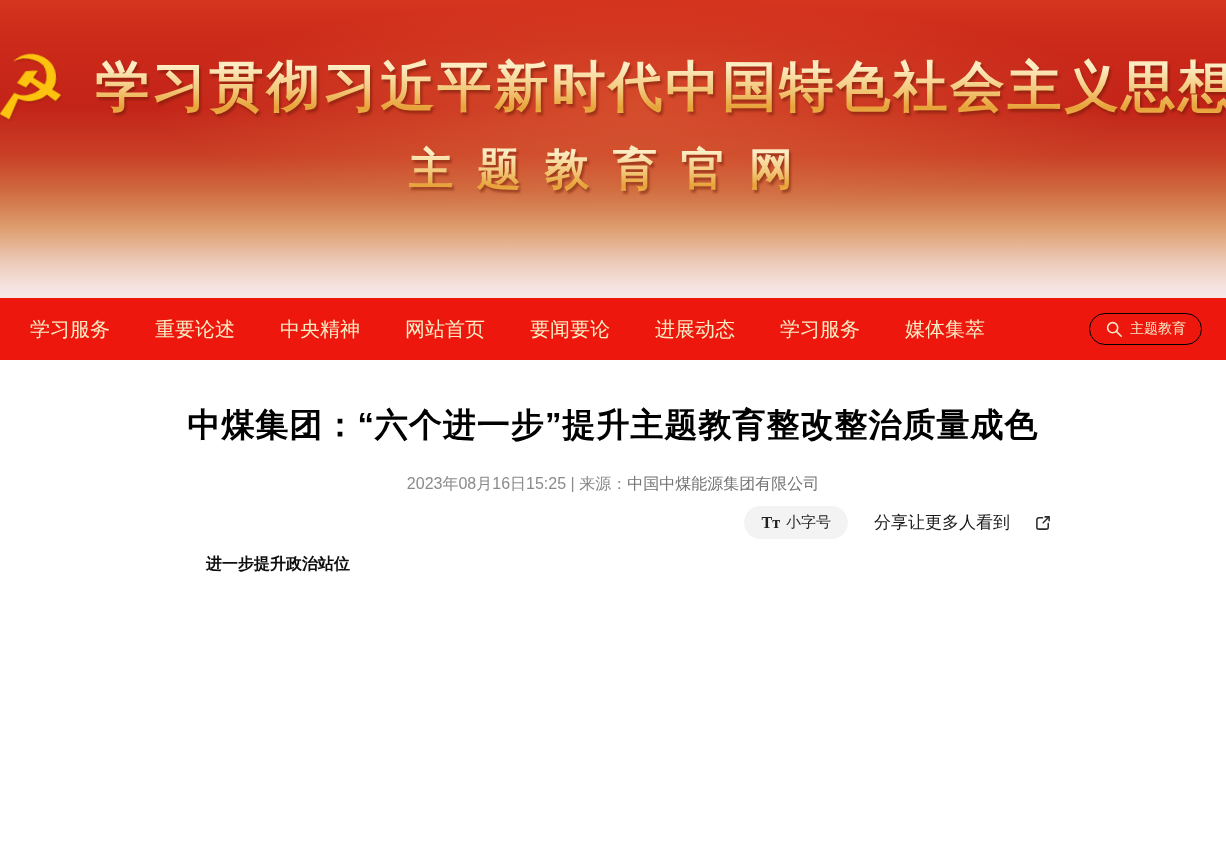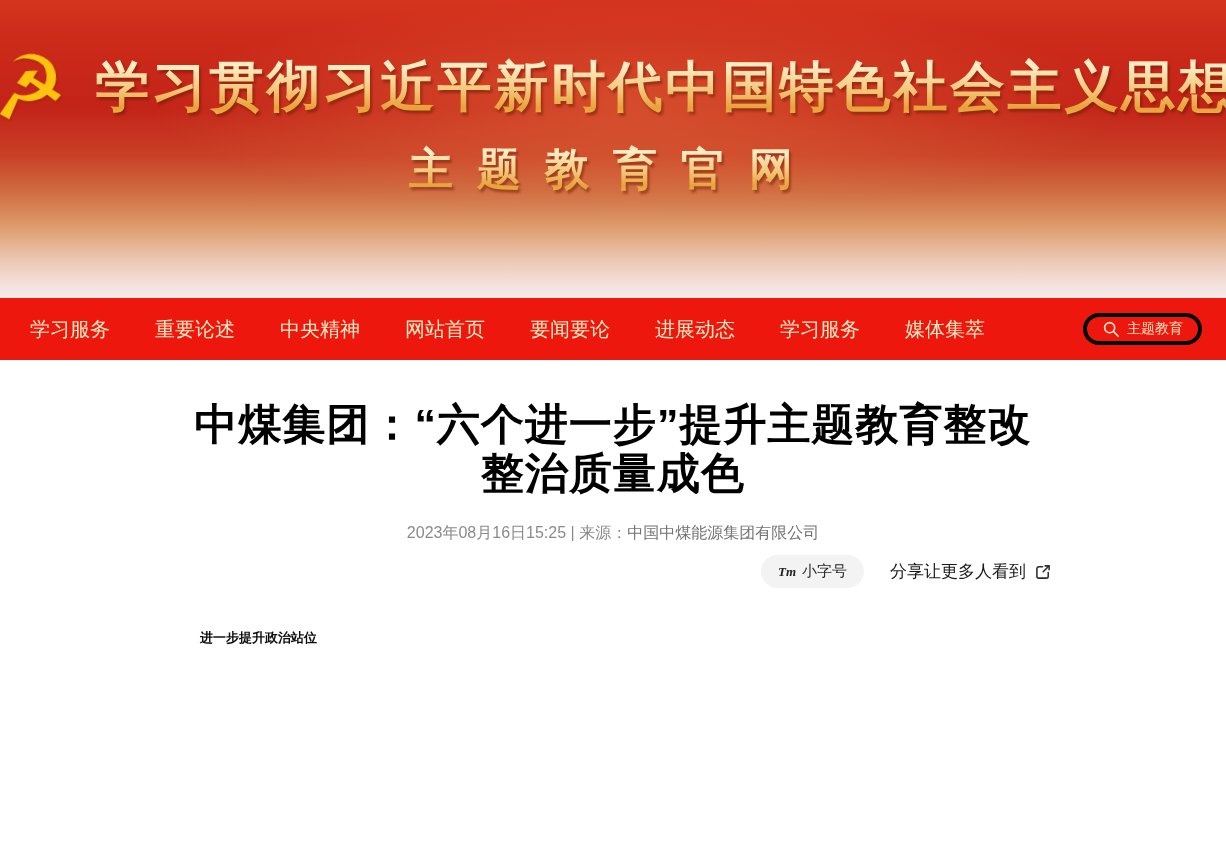--- a/index.html
+++ b/index.html
@@ -41,52 +41,52 @@
   
   .navbar{
     width:1226px; height:62px; background:#ed170e;
     display:flex; align-items:center; padding:0 24px;
   }
   .nav-item{
     color:#f9ecc4; font-size:20px; margin-right:33px; padding:4px 6px;
     cursor:pointer; white-space:nowrap; text-decoration:none;
   }
   .search-pill{
-    margin-left:auto; height:32px; border:4px solid #000000; border-radius:17px;
+    margin-left:auto; height:32px; border:1px solid #000000; border-radius:17px;
     display:flex; align-items:center; gap:7px; padding:0 15px; cursor:pointer;
   }
   .search-pill span{ color:#f7e9c6; font-size:14px; }
 
   
   .content{ width:878px; margin:0 auto; padding-top:40px; }
   .article-title{
-    text-align:center; font-size:43px; font-weight:bold; color:#000;
+    text-align:center; font-size:33px; font-weight:bold; color:#000;
     line-height:49px; letter-spacing:1px;
   }
   .meta{ text-align:center; margin-top:25px; font-size:16px; color:#8a8a8a; }
   .meta .source-name{ color:#737373; }
   .tools{
     display:flex; justify-content:flex-end; align-items:center;
     gap:26px; margin-top:11px; height:33px;
   }
   .font-size-btn{
     background:#f3f3f3; border:none; border-radius:17px; height:33px;
     padding:0 17px; font-size:15px; color:#222; cursor:pointer;
     display:flex; align-items:center; gap:6px;
     font-family:"Liberation Sans", sans-serif;
   }
-  .tt-glyph{ font-family:"Liberation Serif", serif; font-weight:bold; font-size:13px;font-style:italic; }
-  .share{ display:flex; align-items:center; gap:8px; cursor:pointer; }
+  .tt-glyph{ font-family:"Liberation Serif", serif; font-weight:bold; font-size:16px; }
+  .share{ display:flex; align-items:center; gap:24px; cursor:pointer; }
   .share-label{ font-size:17px; color:#1a1a1a; }
   .body-paragraph{
     margin-top:27px; font-size:20px; color:#191919; line-height:38px;
     text-align:justify; text-indent:2em;
   }
   .sub-heading{
-    margin-top:31px; font-size:13px; font-weight:bold; color:#0d0d0d;
+    margin-top:6px; font-size:16px; font-weight:bold; color:#0d0d0d;
     text-indent:2em; line-height:38px;
   }
 </style>
 </head>
 <body>
 
 <header class="banner">
   <div class="title-row">
     <span class="emblem">☭</span>
     <span class="gold-text title-line1">学习贯彻习近平新时代中国特色社会主义思想</span>

